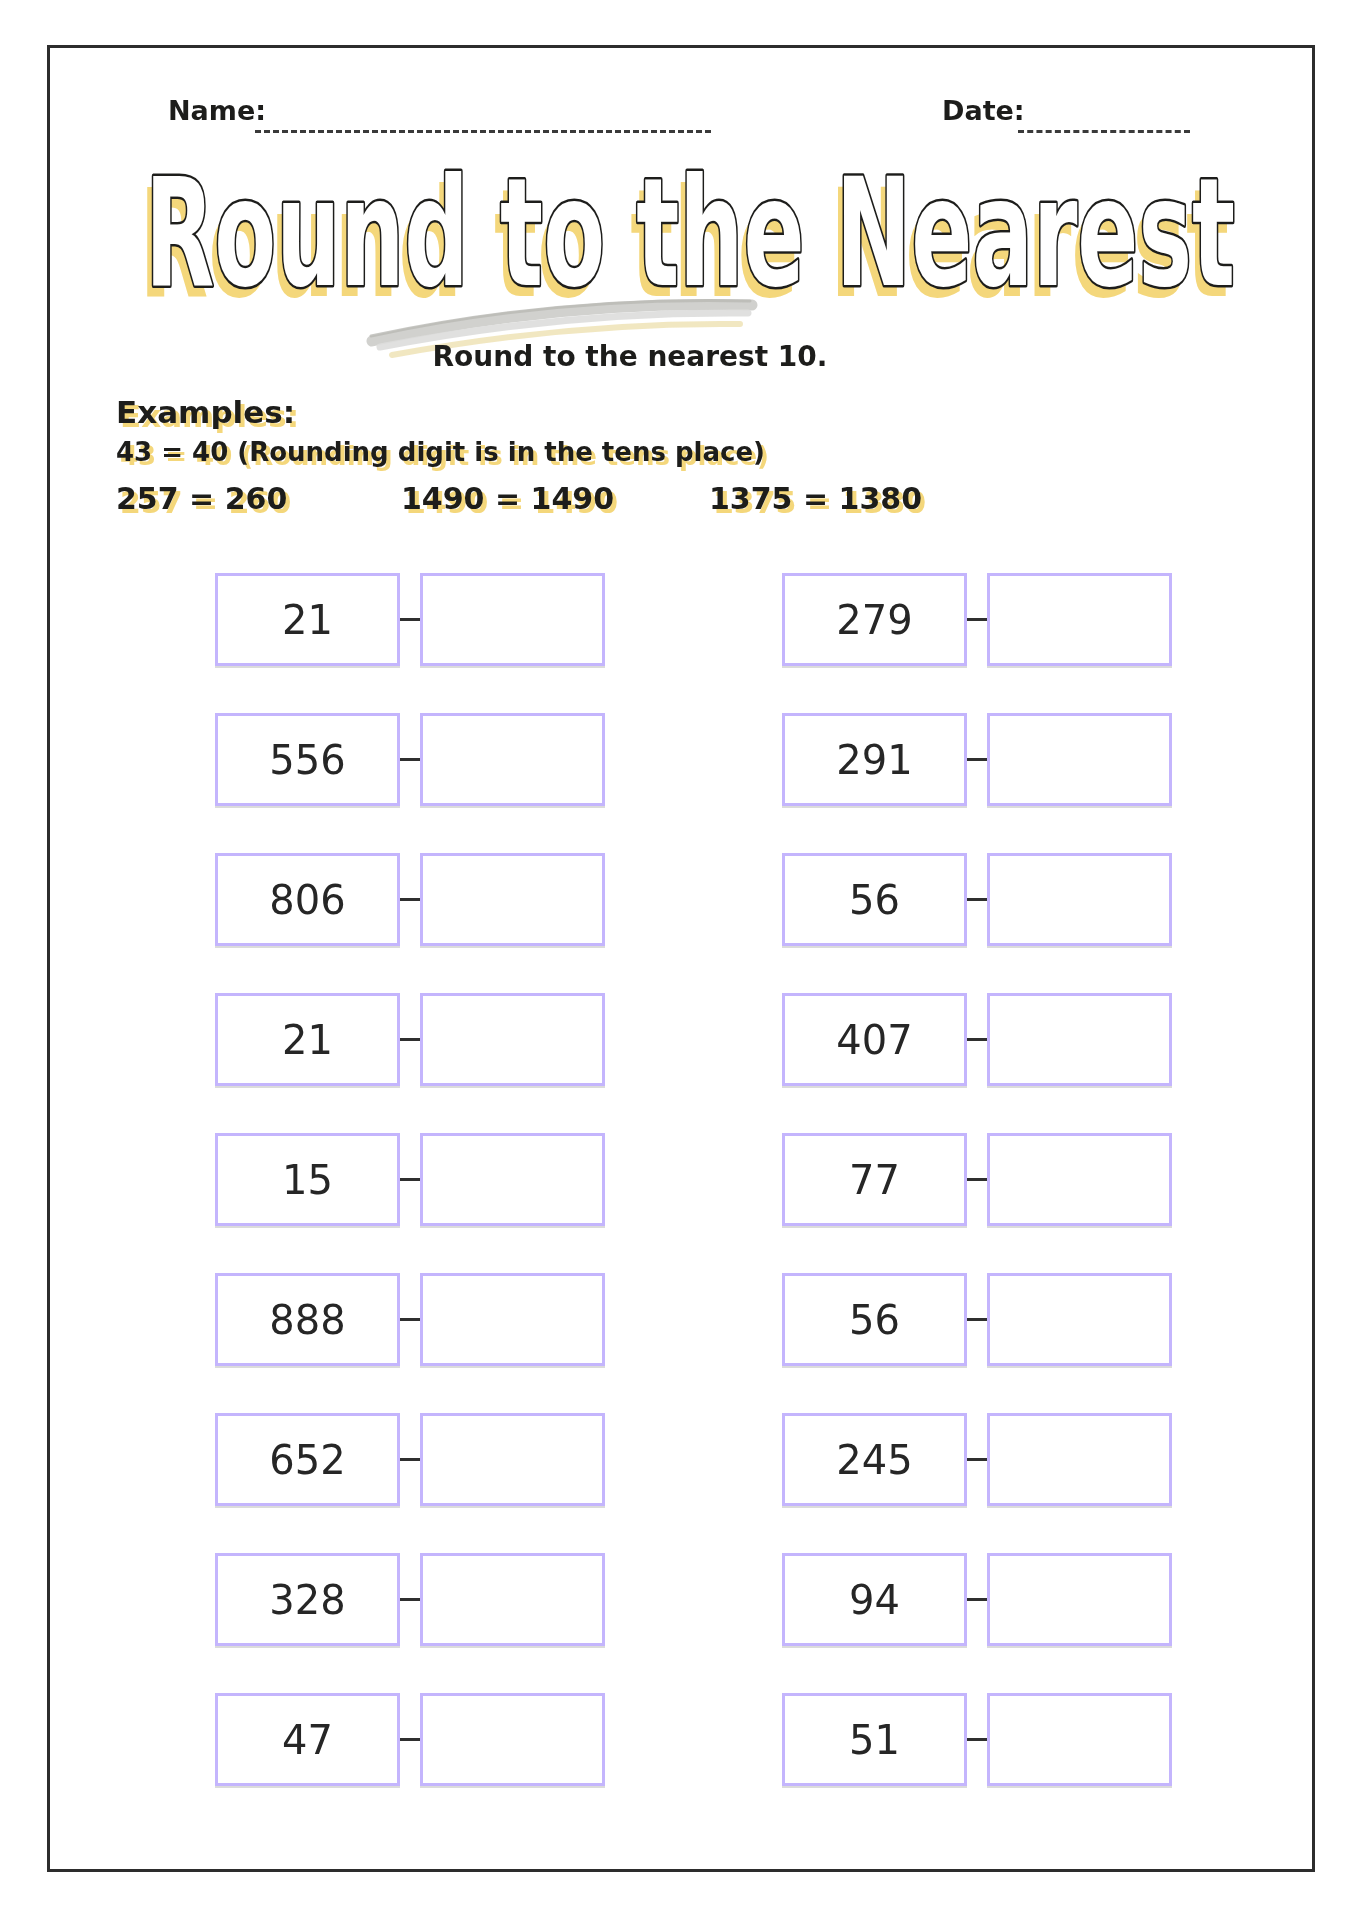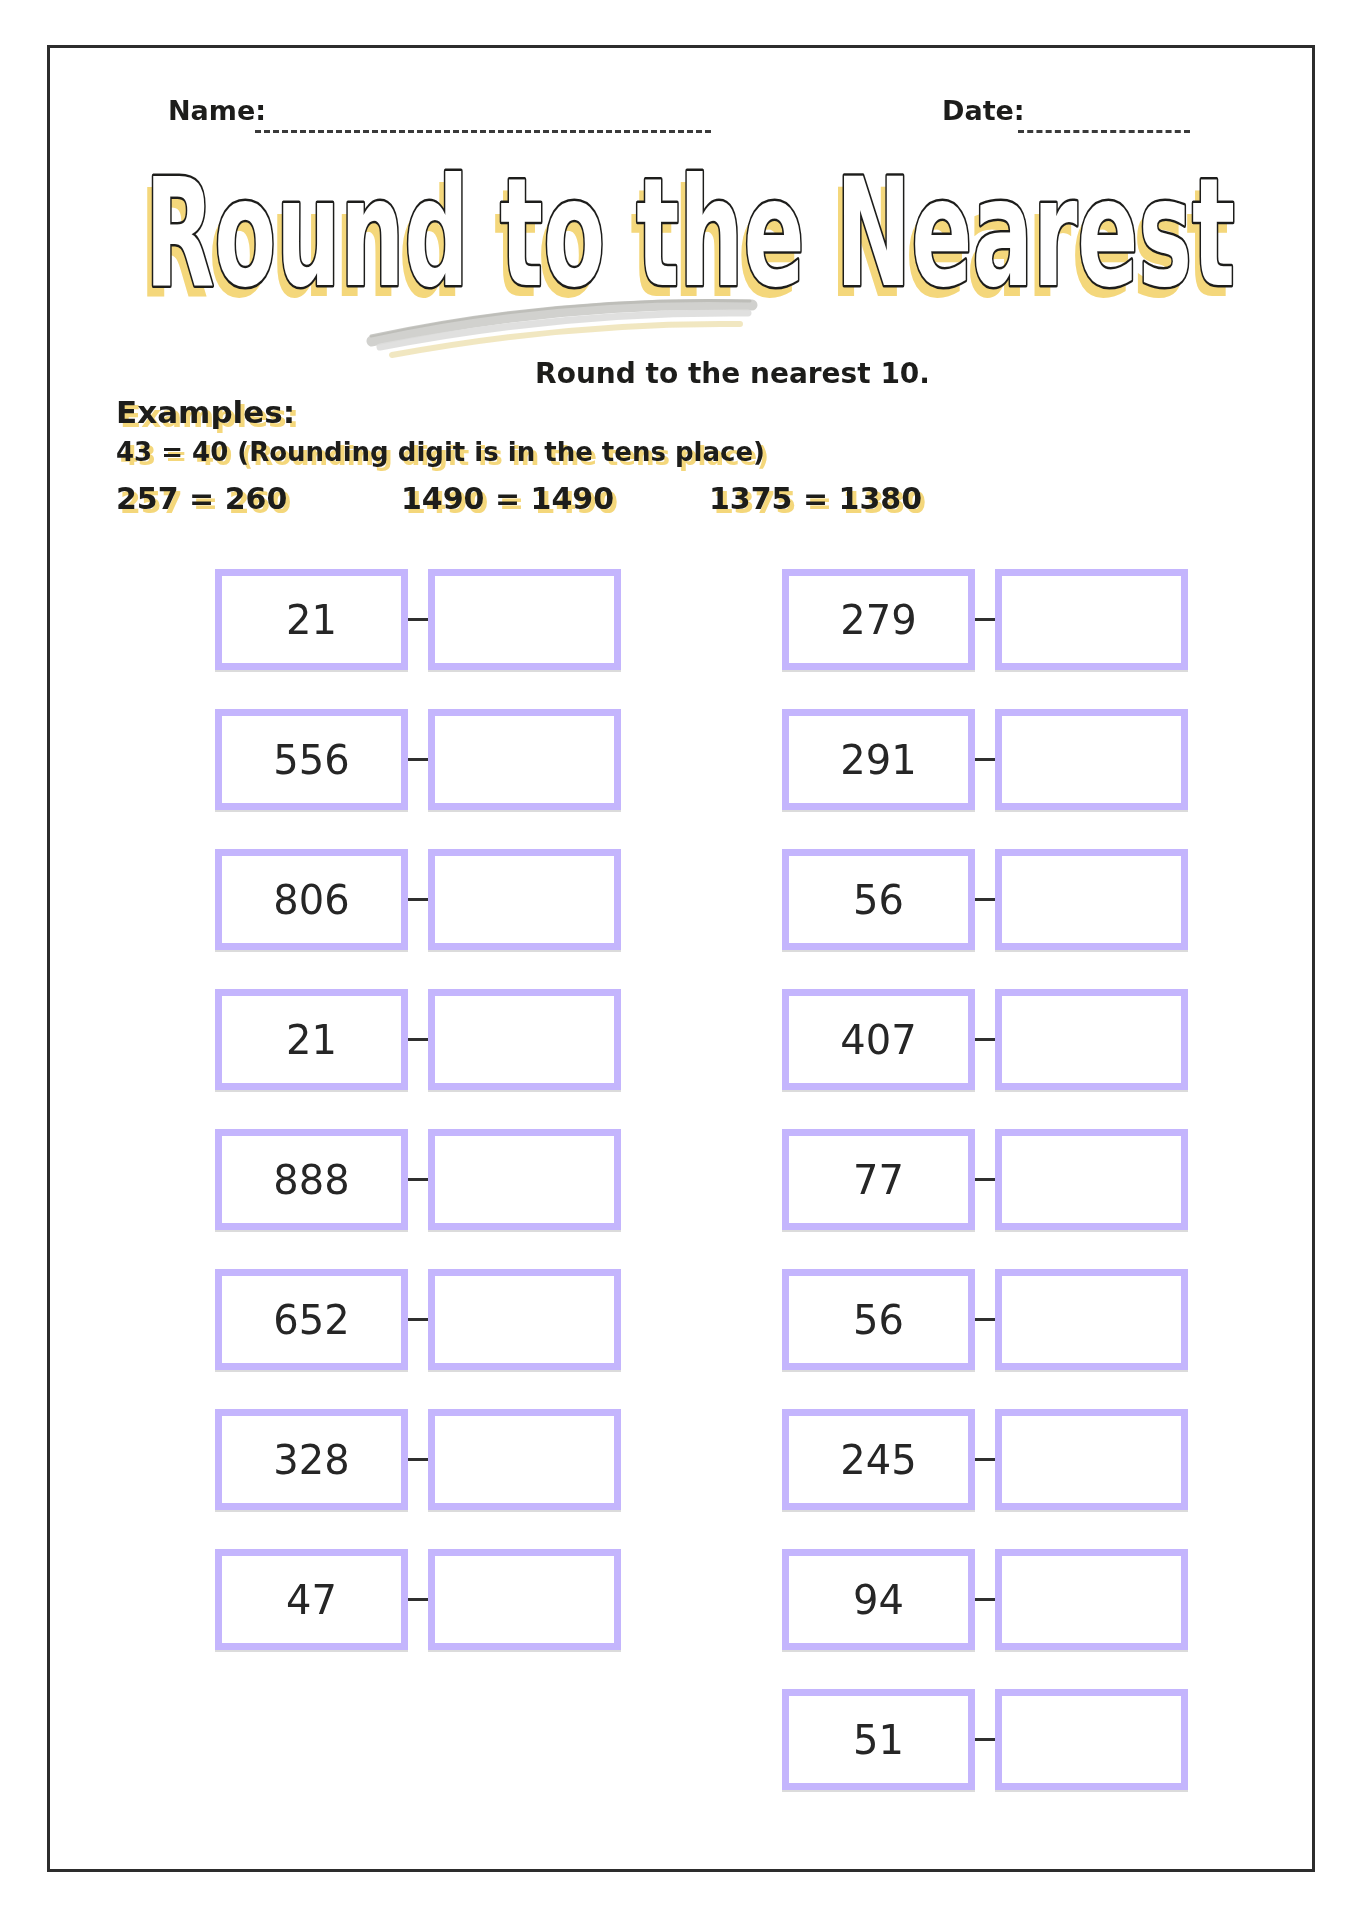--- a/index.html
+++ b/index.html
@@ -21,39 +21,39 @@
   .date-line{left:1018px;top:130px;width:172px;}
   
   .title-svg{position:absolute;left:0;top:0;width:1358px;height:380px;pointer-events:none;}
   .title-text{
     font-family:"DejaVu Sans","Liberation Sans",sans-serif;
     font-weight:bold;font-size:150px;
   }
   .title-shadow{fill:#f4d77b;stroke:none;}
   .title-main{fill:#ffffff;stroke:#1d1d1b;stroke-width:5px;stroke-linejoin:round;paint-order:stroke fill;}
   
-  .subtitle{position:absolute;left:330px;top:357px;width:600px;text-align:right;
+  .subtitle{position:absolute;left:330px;top:340px;width:600px;text-align:center;
     font-size:28px;font-weight:600;color:#1d1d1b;}
   
   .examples-heading{position:absolute;left:116px;top:394px;font-size:31px;font-weight:600;
     text-shadow:4px 4px 0 #f4d77b;}
   .example-line1{position:absolute;left:116px;top:437px;font-size:26px;font-weight:600;
     text-shadow:4px 4px 0 #f4d77b;}
   .example-item{position:absolute;top:481px;font-size:30px;font-weight:600;
     text-shadow:4px 4px 0 #f4d77b;}
   .example-item.e0{left:116px;}
   .example-item.e1{left:401px;}
   .example-item.e2{left:709px;}
   
   .problem-col{position:absolute;top:573px;display:flex;flex-direction:column;gap:47px;}
   .col-left{left:215px;}
   .col-right{left:782px;}
   .problem-row{display:flex;align-items:center;height:93px;}
   .num-box,.ans-box{
-    width:179px;height:87px;border:7px solid #c4b5fd;background:#ffffff;
+    width:179px;height:87px;border:3px solid #c4b5fd;background:#ffffff;
     display:flex;align-items:center;justify-content:center;
     box-shadow:0 2px 0 rgba(0,0,0,0.14);
   }
   .num-box{font-size:40px;color:#262626;}
   .connector{width:20px;height:3px;background:#2f2f2f;flex:0 0 20px;}
 </style>
 </head>
 <body>
 
 <div class="page-border"></div>
@@ -94,20 +94,25 @@
       <div class="connector"></div>
       <div class="ans-box"></div>
     </div>
     <div class="problem-row">
       <div class="num-box">806</div>
       <div class="connector"></div>
       <div class="ans-box"></div>
     </div>
     <div class="problem-row">
       <div class="num-box">21</div>
+      <div class="connector"></div>
+      <div class="ans-box"></div>
+    </div>
+    <div class="problem-row">
+      <div class="num-box">15</div>
       <div class="connector"></div>
       <div class="ans-box"></div>
     </div>
     <div class="problem-row">
       <div class="num-box">888</div>
       <div class="connector"></div>
       <div class="ans-box"></div>
     </div>
     <div class="problem-row">
       <div class="num-box">652</div>

